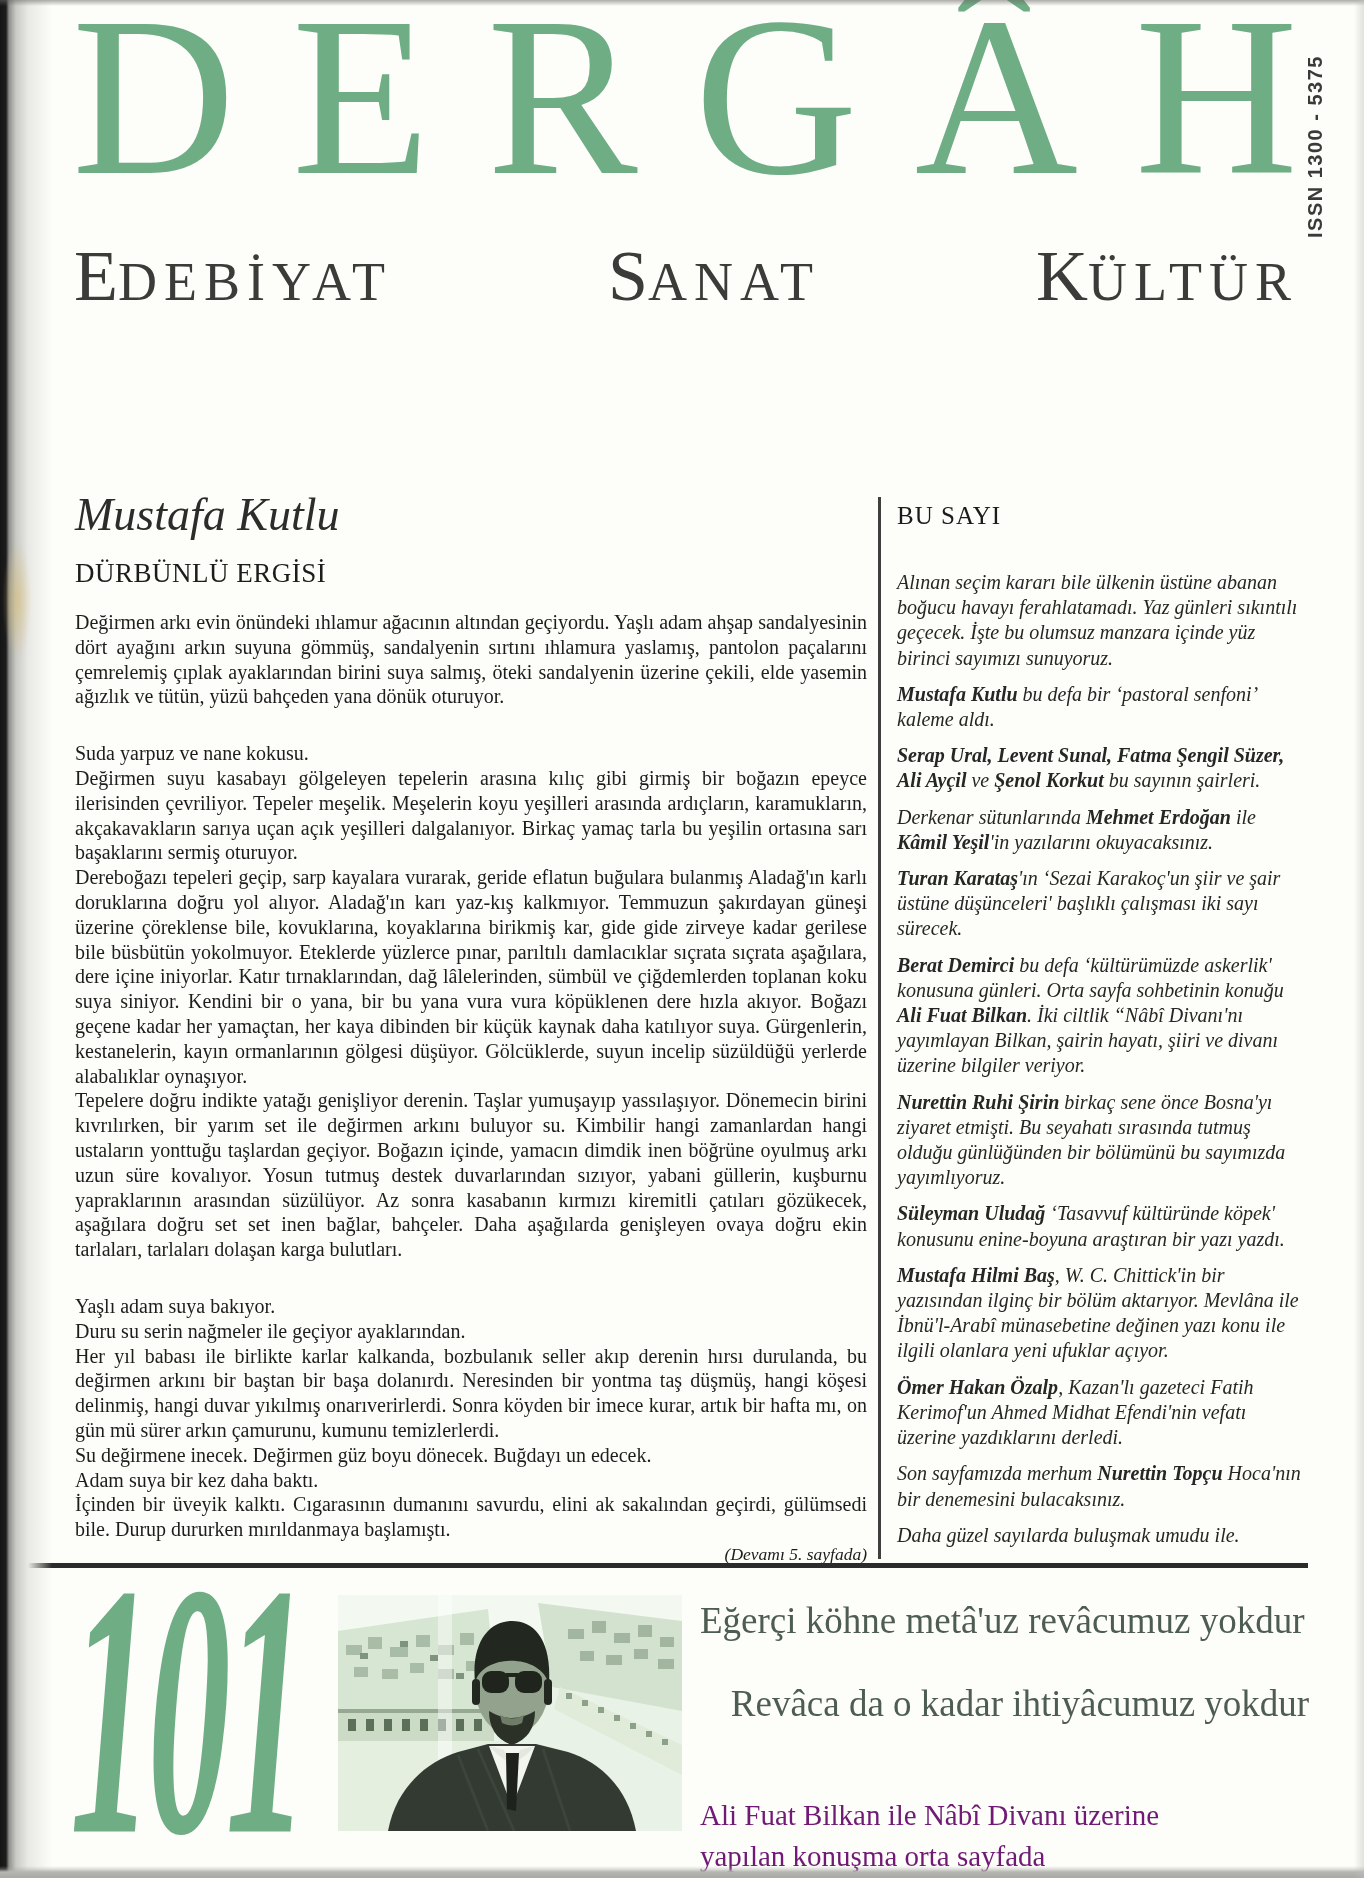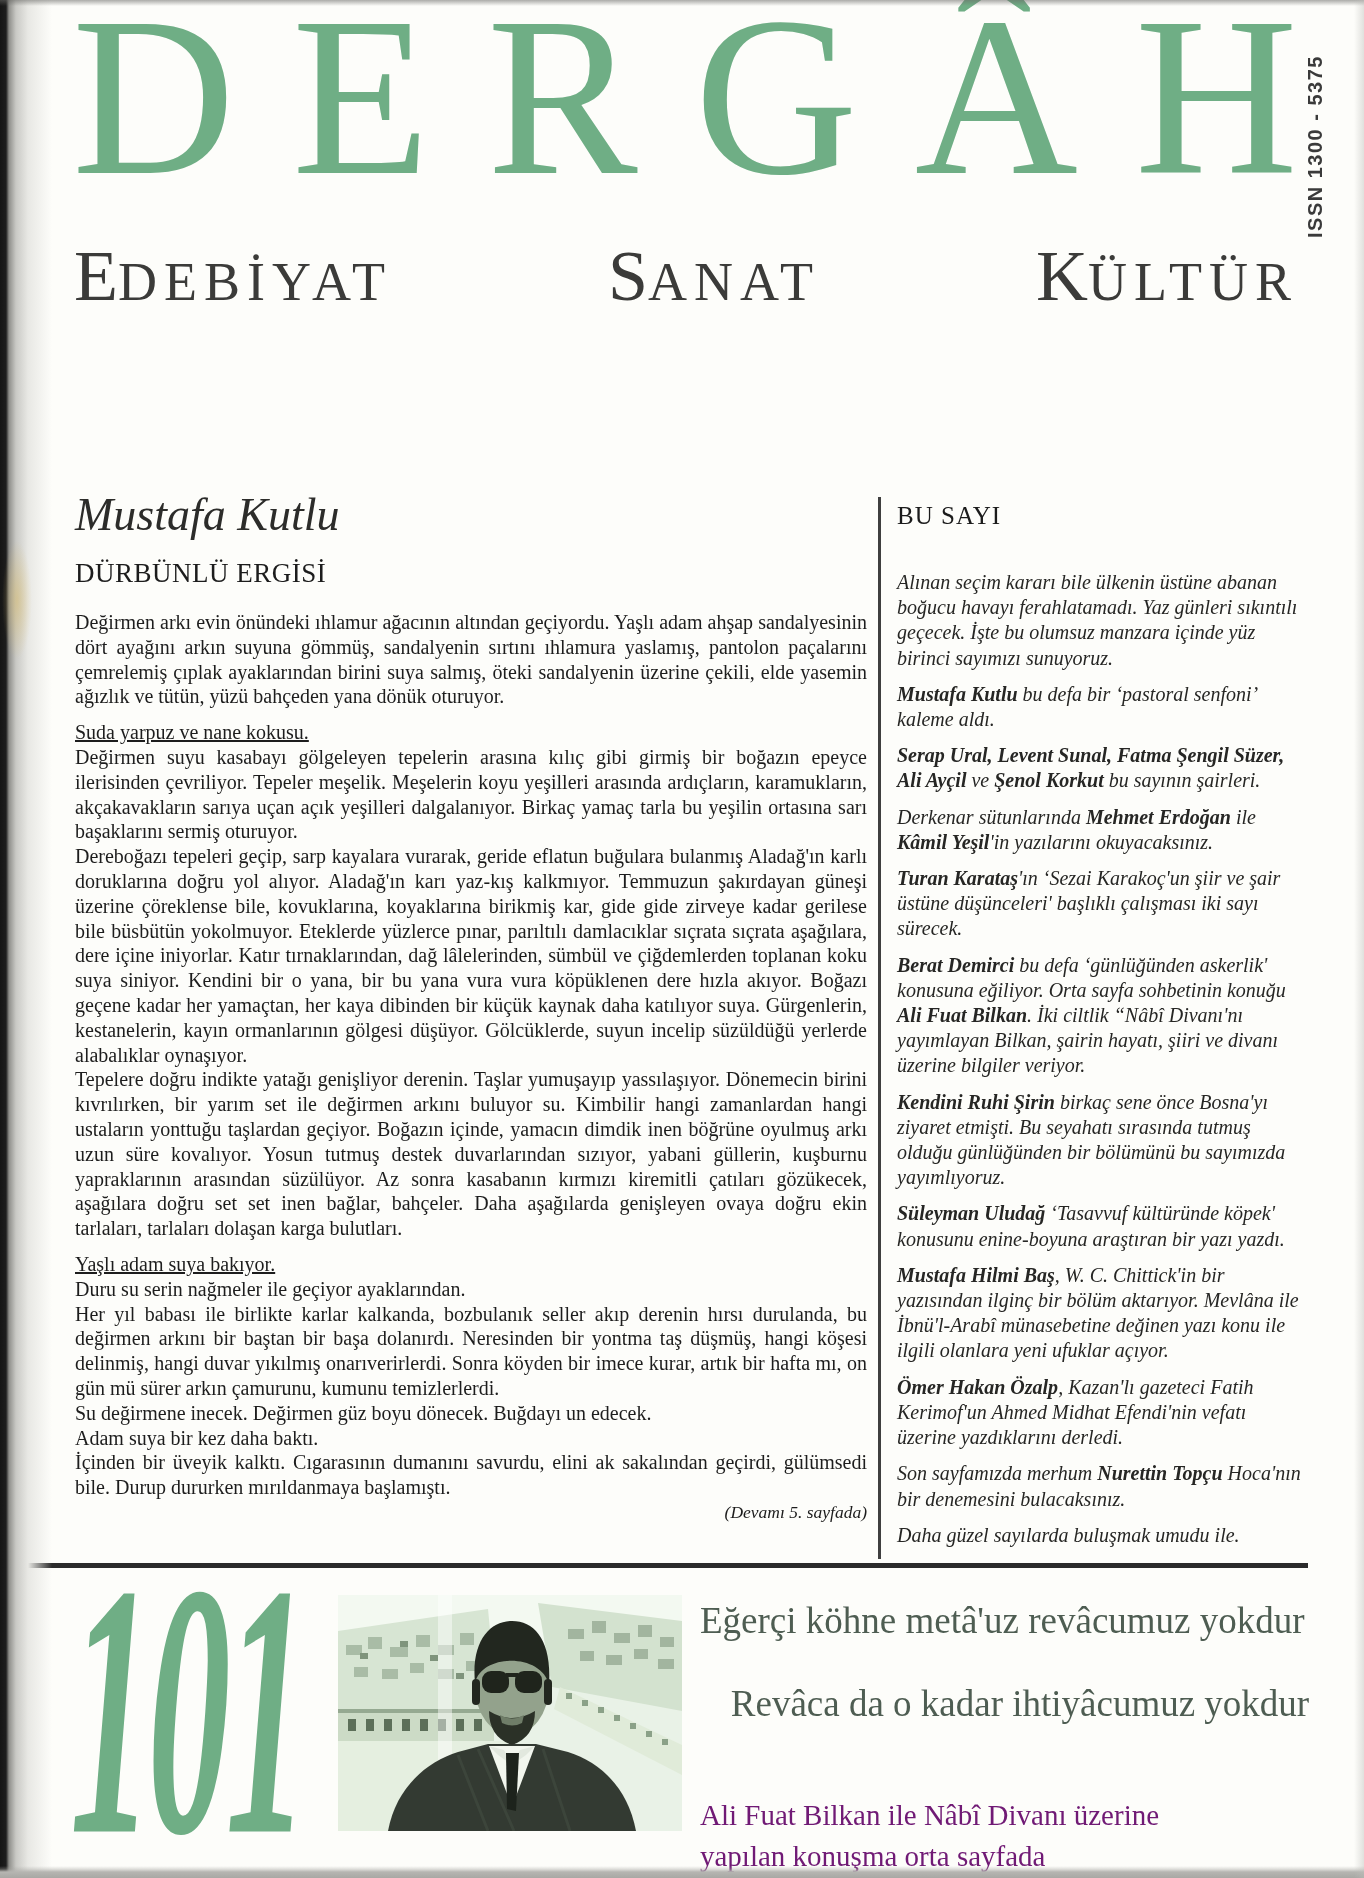--- a/index.html
+++ b/index.html
@@ -32,21 +32,21 @@
     color:#3b3b39;line-height:1;}
   .sub-lead{font-size:72px;}
   .sub-rest{font-size:54px;letter-spacing:7px;}
 
   
   .author{position:absolute;left:75px;top:488px;font-style:italic;font-size:46px;color:#2c2c2a;}
   .article-title{position:absolute;left:75px;top:558px;font-size:27px;letter-spacing:.5px;color:#1c1c1c;}
   .article-body{position:absolute;left:75px;top:610px;width:792px;font-size:20px;line-height:24.8px;
     text-align:justify;color:#1d1d1d;}
   .article-body p{margin:0;}
-  .article-body p.gap{margin-top:11px;text-decoration:underline;}
+  .article-body p.gap{margin-top:32px;}
   .continuation{ text-align:right;font-style:italic;font-size:17.5px;color:#1d1d1d;}
 
   
   .divider{position:absolute;left:878px;top:497px;width:2.5px;height:1062px;background:#3f3f3f;}
 
   
   .bu-sayi{position:absolute;left:897px;top:490px;width:404px;}
   .bs-heading{font-size:25px;letter-spacing:1px;color:#1b1b1b;margin:12px 0 40px 0;}
   .bs-item{font-style:italic;font-size:20px;line-height:25.2px;color:#262624;margin:0 0 11px 0;}
   .bs-item b{font-weight:bold;}
@@ -106,22 +106,22 @@
   <div class="divider"></div>
 
   <div class="bu-sayi">
     <p class="bs-heading">BU SAYI</p>
     <div>
         <p class="bs-item"><span>Alınan seçim kararı bile ülkenin üstüne abanan boğucu havayı ferahlatamadı. Yaz günleri sıkıntılı geçecek. İşte bu olumsuz manzara içinde yüz birinci sayımızı sunuyoruz.</span></p>
         <p class="bs-item"><b>Mustafa Kutlu</b><span> bu defa bir ‘pastoral senfoni’ kaleme aldı.</span></p>
         <p class="bs-item"><b>Serap Ural, Levent Sunal, Fatma Şengil Süzer, Ali Ayçil</b><span> ve </span><b>Şenol Korkut</b><span> bu sayının şairleri.</span></p>
         <p class="bs-item"><span>Derkenar sütunlarında </span><b>Mehmet Erdoğan</b><span> ile </span><b>Kâmil Yeşil</b><span>'in yazılarını okuyacaksınız.</span></p>
         <p class="bs-item"><b>Turan Karataş</b><span>'ın ‘Sezai Karakoç'un şiir ve şair üstüne düşünceleri' başlıklı çalışması iki sayı sürecek.</span></p>
-        <p class="bs-item"><b>Berat Demirci</b><span> bu defa ‘günlüğünden askerlik' konusuna eğiliyor. Orta sayfa sohbetinin konuğu </span><b>Ali Fuat Bilkan</b><span>. İki ciltlik “Nâbî Divanı'nı yayımlayan Bilkan, şairin hayatı, şiiri ve divanı üzerine bilgiler veriyor.</span></p>
-        <p class="bs-item"><b>Kendini Ruhi Şirin</b><span> birkaç sene önce Bosna'yı ziyaret etmişti. Bu seyahatı sırasında tutmuş olduğu günlüğünden bir bölümünü bu sayımızda yayımlıyoruz.</span></p>
+        <p class="bs-item"><b>Berat Demirci</b><span> bu defa ‘kültürümüzde askerlik' konusuna günleri. Orta sayfa sohbetinin konuğu </span><b>Ali Fuat Bilkan</b><span>. İki ciltlik “Nâbî Divanı'nı yayımlayan Bilkan, şairin hayatı, şiiri ve divanı üzerine bilgiler veriyor.</span></p>
+        <p class="bs-item"><b>Nurettin Ruhi Şirin</b><span> birkaç sene önce Bosna'yı ziyaret etmişti. Bu seyahatı sırasında tutmuş olduğu günlüğünden bir bölümünü bu sayımızda yayımlıyoruz.</span></p>
         <p class="bs-item"><b>Süleyman Uludağ</b><span> ‘Tasavvuf kültüründe köpek' konusunu enine-boyuna araştıran bir yazı yazdı.</span></p>
         <p class="bs-item"><b>Mustafa Hilmi Baş</b><span>, W. C. Chittick'in bir yazısından ilginç bir bölüm aktarıyor. Mevlâna ile İbnü'l-Arabî münasebetine değinen yazı konu ile ilgili olanlara yeni ufuklar açıyor.</span></p>
         <p class="bs-item"><b>Ömer Hakan Özalp</b><span>, Kazan'lı gazeteci Fatih Kerimof'un Ahmed Midhat Efendi'nin vefatı üzerine yazdıklarını derledi.</span></p>
         <p class="bs-item"><span>Son sayfamızda merhum </span><b>Nurettin Topçu</b><span> Hoca'nın bir denemesini bulacaksınız.</span></p>
         <p class="bs-item"><span>Daha güzel sayılarda buluşmak umudu ile.</span></p>
       </div>
   </div>
 
   <div class="footer-rule"></div>
   <div class="issue-number">101</div>

